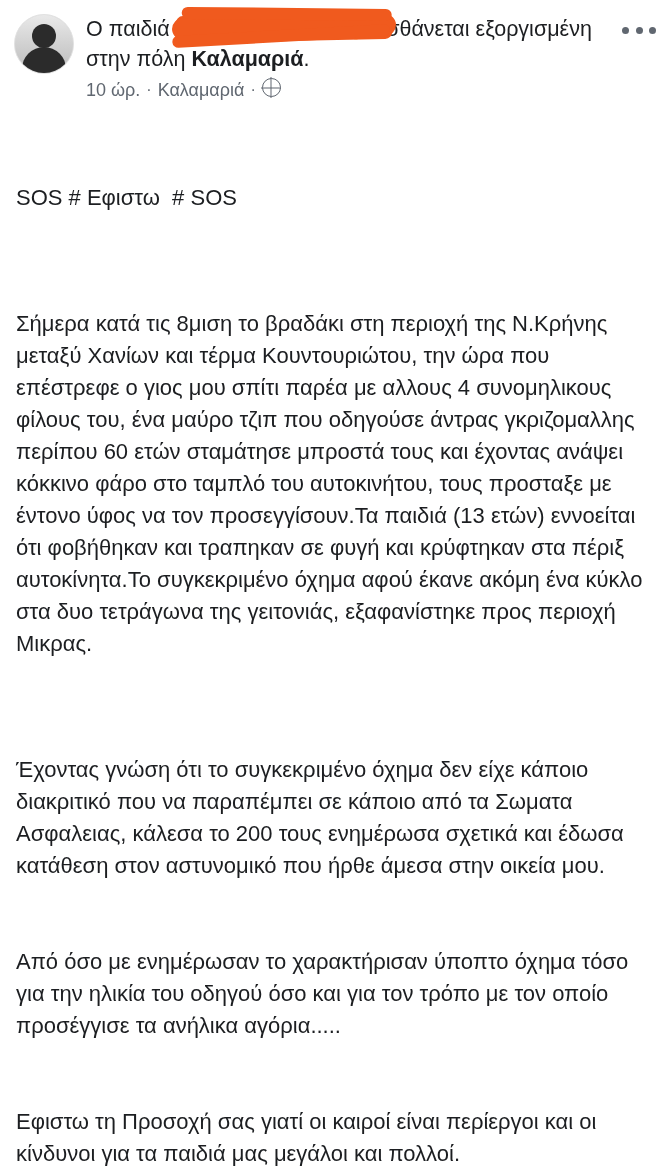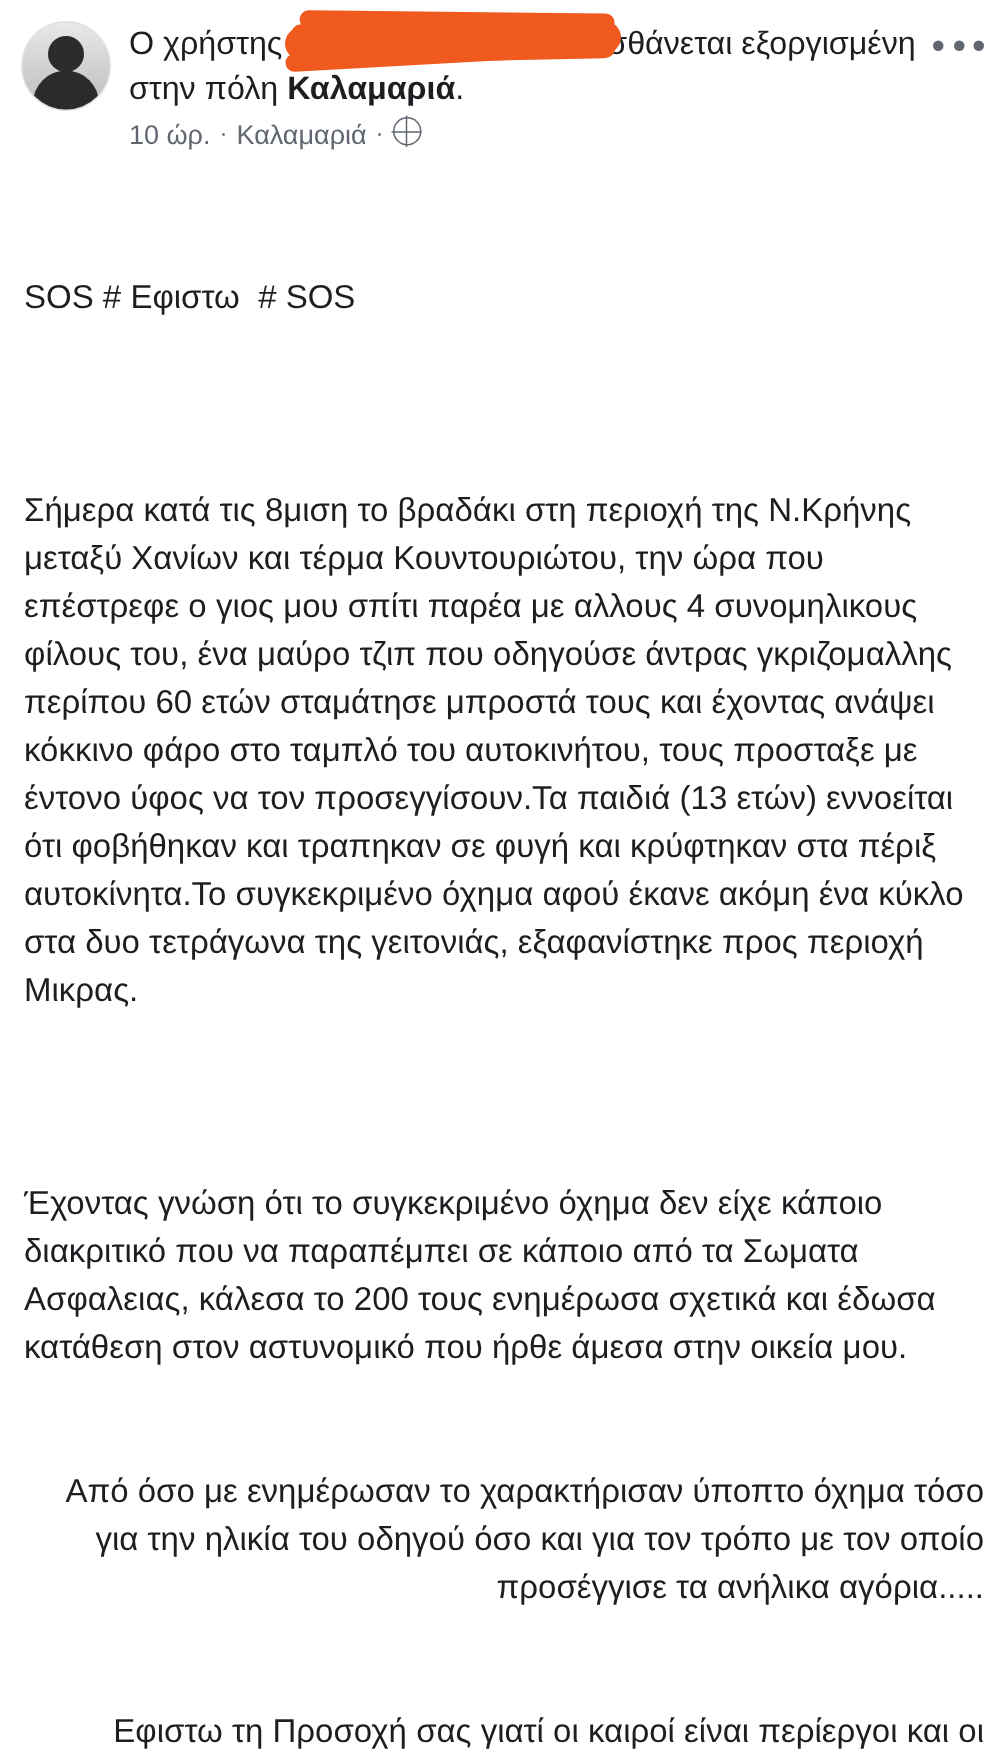--- a/index.html
+++ b/index.html
@@ -194,42 +194,41 @@
     font-size: 22px;
     line-height: 32px;
     color: #1c1e21;
     white-space: pre-wrap;
     word-wrap: break-word;
   }
   .para {
     margin: 0 0 0 0;
   }
   .para + .para {
-    margin-top: 46px;
+    margin-top: 30px;
   }
   .tight + .tight {
     margin-top: 0;
-    text-align: right;
   }
 </style>
 </head>
 <body>
 
 <div class="post">
 
   <div class="post-header">
 
     <div class="avatar">
       <div class="av-bg"></div>
       <div class="av-shape"></div>
       <div class="av-body"></div>
     </div>
 
     <div class="header-text">
-      <div class="line-1"><span>Ο χρήστης </span><span class="redact"><span class="scribble"></span><span class="redacted-text bold">Sofia Parasidou</span></span> <span class="emoji">😠</span><span>αισθάνεται εξοργισμένη στην πόλη </span><span class="bold">Καλαμαριά</span><span>.</span></div>
+      <div class="line-1"><span>Ο παιδιά </span><span class="redact"><span class="scribble"></span><span class="redacted-text bold">Sofia Parasidou</span></span> <span class="emoji">😠</span><span>αισθάνεται εξοργισμένη στην πόλη </span><span class="bold">Καλαμαριά</span><span>.</span></div>
 
       <div class="meta-line">
         <span>10 ώρ.</span>
         <span class="meta-dot">·</span>
         <span>Καλαμαριά</span>
         <span class="meta-dot">·</span>
         <span class="globe"></span>
       </div>
     </div>
 

